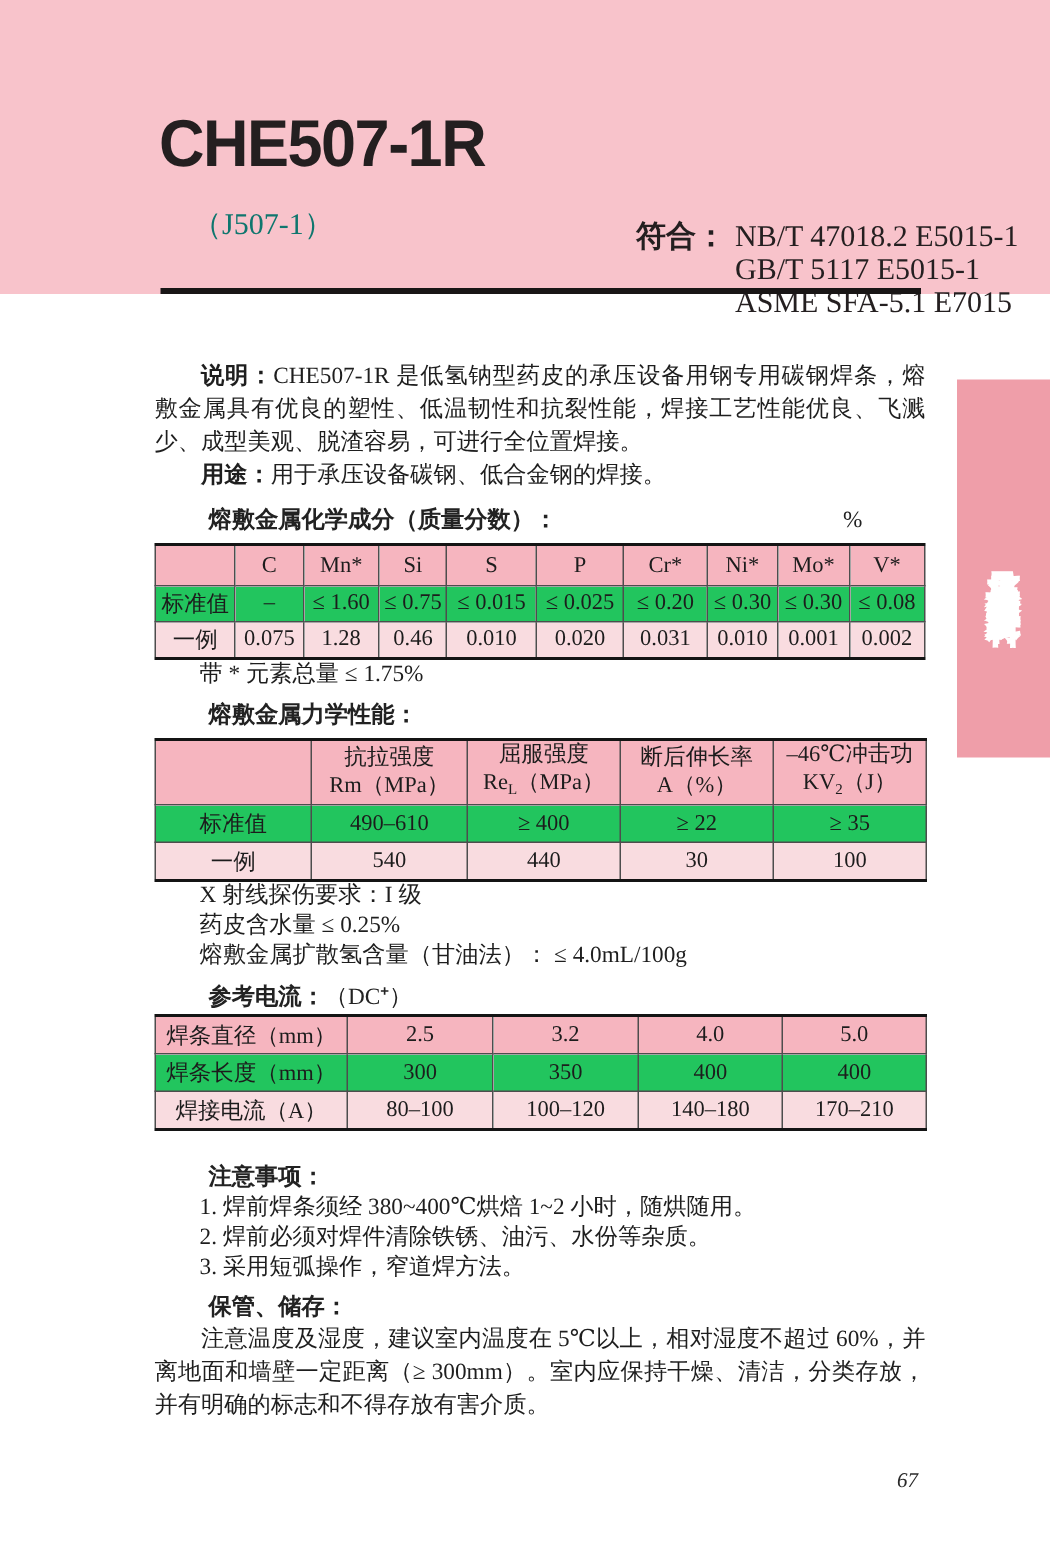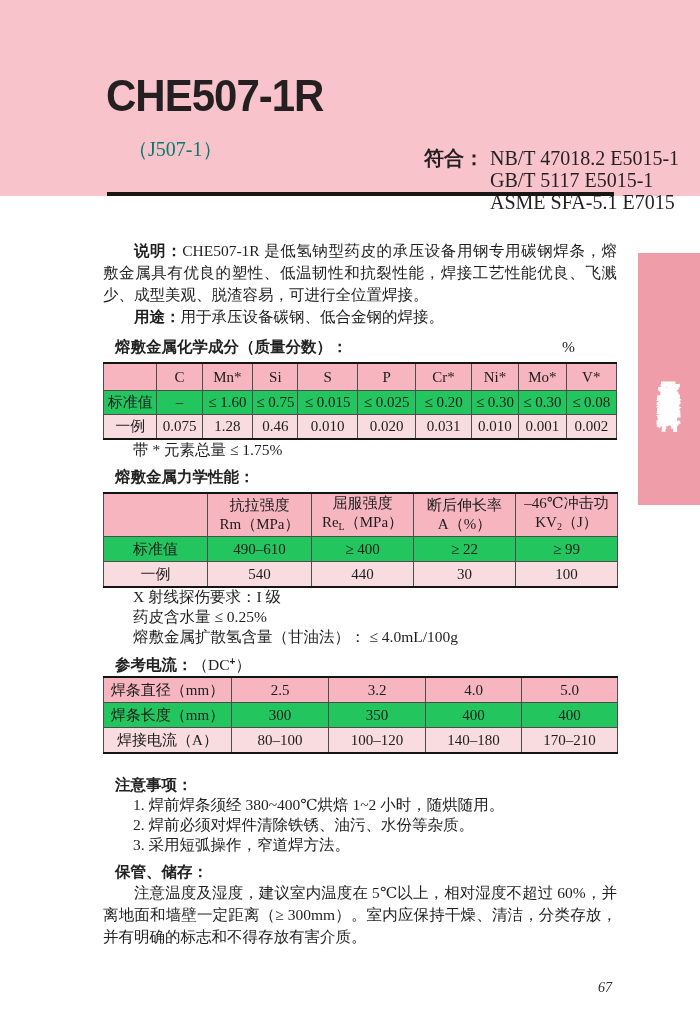--- a/index.html
+++ b/index.html
@@ -28,21 +28,21 @@
     writing-mode:vertical-rl;text-orientation:upright;
     font-family:"Liberation Sans","DejaVu Sans",sans-serif;font-weight:700;font-size:22px;
     letter-spacing:3px;color:transparent;-webkit-text-stroke:1.2px #ffffff;line-height:1;
   }
   
   .sec{position:absolute;left:103px;width:514px;}
   p{margin:0;font-size:15.5px;line-height:22px;text-align:justify;}
   .indent{text-indent:31px;}
   .b{font-family:Liberation Sans, sans-serif;font-weight:700;}
   .sec-title{font-family:"Liberation Sans","DejaVu Sans",sans-serif;font-weight:700;
-             font-size:15.5px;line-height:20px;margin-left:12px;color:#222;}
+             font-size:15.5px;line-height:20px;margin-left:36px;color:#222;}
   .unit-pct{float:right;font-family:"Liberation Serif",serif;font-weight:400;margin-right:42px;}
   .note-line{font-size:15.5px;line-height:20px;margin-left:30px;white-space:nowrap;}
   .notes p{margin-left:30px;text-indent:0;line-height:20px;white-space:nowrap;}
   sub.sm{font-size:10px;vertical-align:-3px;}
   sup.sm{font-size:10px;vertical-align:5px;}
   
   table{border-collapse:collapse;table-layout:fixed;width:514px;
         font-size:15px;text-align:center;color:#1c1c1c;}
   td,th{border:1px solid #4d4d4d;padding:0;font-weight:400;overflow:hidden;white-space:nowrap;}
   table{border-top:2.5px solid #141414;border-bottom:2.5px solid #141414;}
@@ -164,21 +164,21 @@
       <td><span>抗拉强度</span><br><span>Rm（MPa）</span></td>
       <td><span>屈服强度</span><br><span>Re</span><sub class="sm">L</sub><span>（MPa）</span></td>
       <td><span>断后伸长率</span><br><span>A（%）</span></td>
       <td><span>–46℃冲击功</span><br><span>KV</span><sub class="sm">2</sub><span>（J）</span></td>
     </tr>
     <tr class="rowa">
       <td>标准值</td>
       <td>490–610</td>
       <td>≥ 400</td>
       <td>≥ 22</td>
-      <td>≥ 99</td>
+      <td>≥ 35</td>
     </tr>
     <tr class="rowb">
       <td>一例</td>
       <td>540</td>
       <td>440</td>
       <td>30</td>
       <td>100</td>
     </tr>
   </tbody>
     </table>

